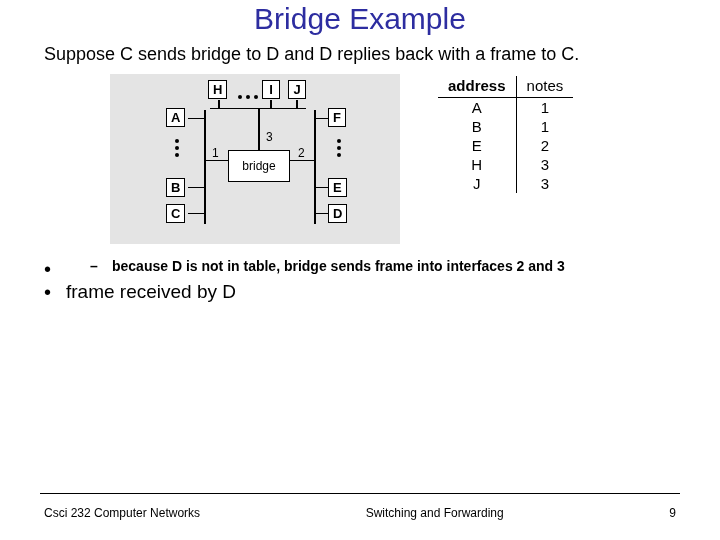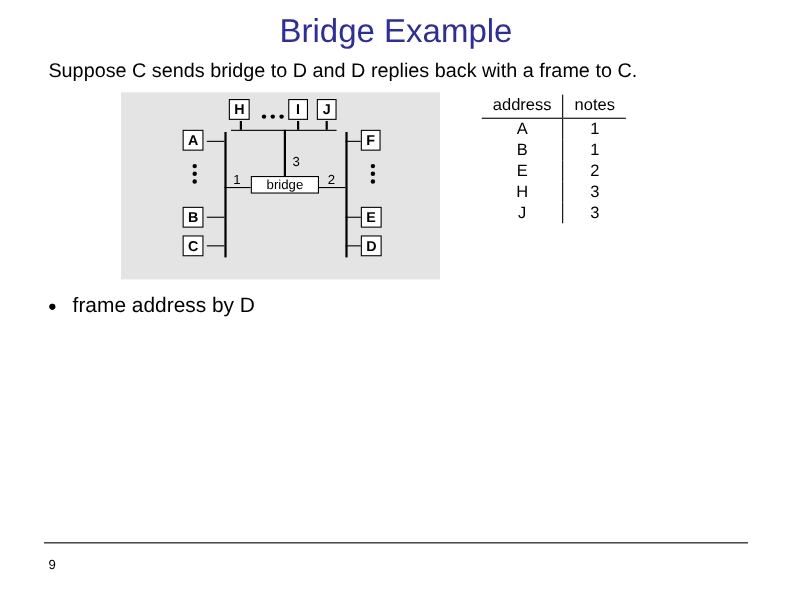--- a/index.html
+++ b/index.html
@@ -10,21 +10,21 @@
     background: #fff;
     font-family: "Comic Sans MS", "Segoe Script", cursive, sans-serif;
     position: relative;
     color: #000;
   }
   .title {
     text-align: center;
     color: #2d2da0;
     font-size: 30px;
     font-weight: 400;
-    margin-top: 12px;
+    margin-top: 2px;
     margin-bottom: 8px;
   }
   .intro {
     font-size: 18px;
     margin: 0 44px 8px 44px;
     line-height: 1.2;
   }
   .figure-area {
     margin: 0 auto;
     width: 500px;
@@ -43,42 +43,42 @@
     font-family: Arial, sans-serif;
     font-size: 13px;
     font-weight: bold;
     text-align: center;
     padding: 1px 4px;
     min-width: 18px;
   }
   .bridge {
     position: absolute;
     left: 118px; top: 76px;
-    width: 62px; height: 16px;
+    width: 62px; height: 32px;
     background: #fff; border: 1.5px solid #000;
     font-family: Arial, sans-serif; font-size: 12px;
     display: flex; align-items: center; justify-content: center;
   }
   .dots-col { position: absolute; width: 6px; }
   .dots-col span { display:block; width:4px; height:4px; background:#000; border-radius:50%; margin:3px auto; }
   .dots-row { position: absolute; height:6px; }
   .dots-row span { display:inline-block; width:4px; height:4px; background:#000; border-radius:50%; margin:0 2px; vertical-align: middle;}
   .wire { position:absolute; background:#000; }
   .lbl { position:absolute; font-family: Arial, sans-serif; font-size:12px; }
 
   .fwdtable {
     position: absolute;
     left: 328px;
     top: 2px;
     font-family: Arial, sans-serif;
     font-size: 15px;
   }
   .fwdtable table { border-collapse: collapse; }
   .fwdtable th { font-weight: normal; padding: 1px 10px 3px 10px; }
-  .fwdtable th:first-child { border-right: 1.5px solid #000; }
+  .fwdtable th:first-child { border-right: 1.5px solid #000; font-weight: bold; }
   .fwdtable thead tr { border-bottom: 1.5px solid #000; }
   .fwdtable td { text-align: center; padding: 1px 10px; }
   .fwdtable td:first-child { border-right: 1.5px solid #000; }
 
   ul.bullets {
     list-style: none;
     margin: 14px 44px 0 44px;
     padding: 0;
   }
   ul.bullets > li {
@@ -215,23 +215,26 @@
             <td>3</td>
           </tr>
       </tbody>
     </table>
   </div>
 </div>
 
 <ul class="bullets">
   <li>
     <ul class="sub">
+      <li>because D is not in table, bridge sends frame into interfaces 2 and 3</li>
     </ul>
   </li>
   <li>
-    <span>frame address by D</span>
+    <span>frame received by D</span>
   </li>
 </ul>
 
 <div class="footer-rule"></div>
 <div class="footer">
+  <span>Csci 232 Computer Networks</span>
+  <span>Switching and Forwarding</span>
   <span>9</span>
 </div>
 
 </body></html>

